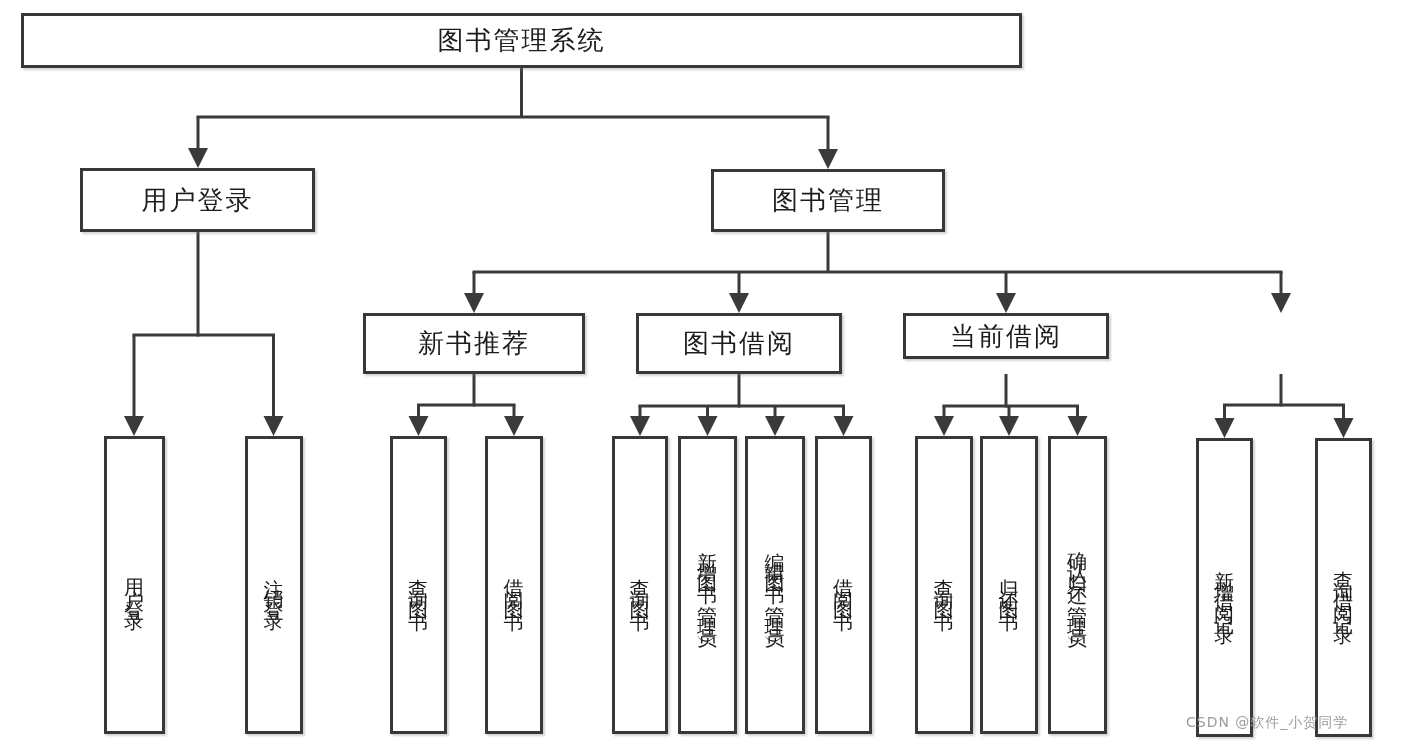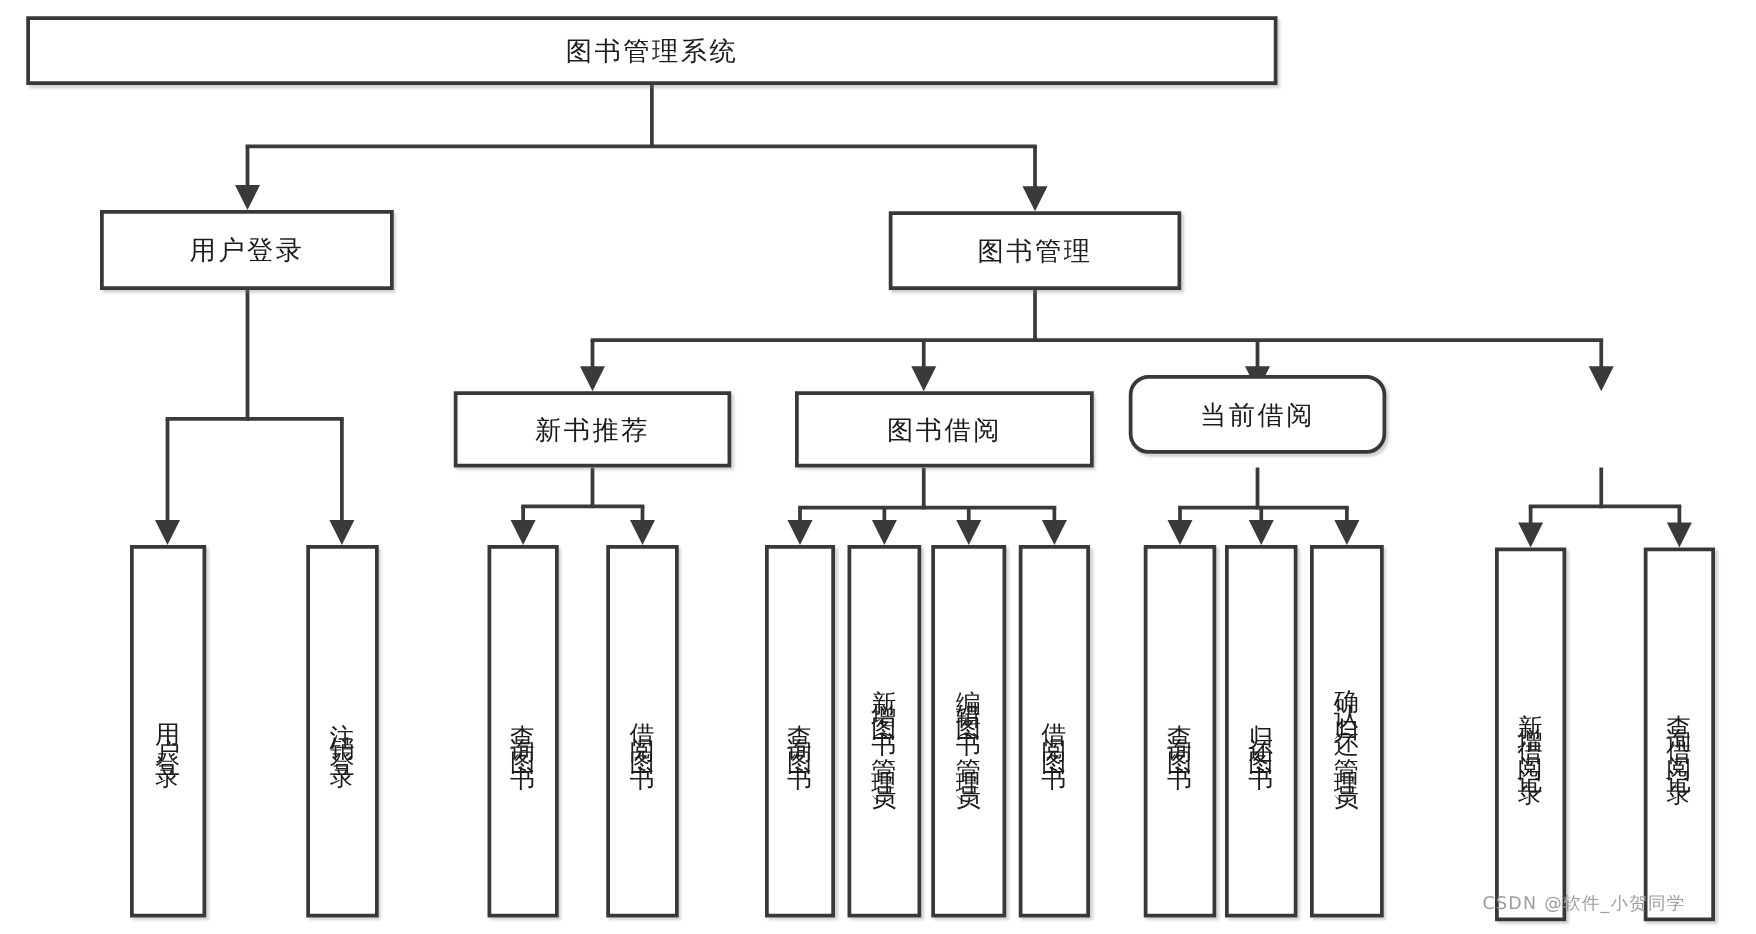--- a/index.html
+++ b/index.html
@@ -14,21 +14,21 @@
   #wires line{stroke:#3a3a3a;stroke-width:3;}
   #wires polygon{fill:#3a3a3a;stroke:none;}
   .box{
     position:absolute;
     box-sizing:border-box;
     background:#ffffff;
     border:3px solid #383838;
     box-shadow:2px 2px 2px rgba(130,130,130,0.35);
     display:flex;align-items:center;justify-content:center;
     color:#1c1c1c;
-    font-size:21px;
+    font-size:26px;
     letter-spacing:2px;
     white-space:nowrap;
     z-index:2;
   }
   .vbox{
     writing-mode:vertical-rl;
     text-orientation:upright;
     letter-spacing:11px;
     font-size:20px;
     white-space:normal;
@@ -117,22 +117,22 @@
       <polygon points="1333.5,418 1353.5,418 1343.5,438"></polygon>
     </g>
   </svg>
 
   <div class="box" style="left:21px;top:13px;width:1001px;height:55px;">图书管理系统</div>
 
   <div class="box" style="left:80px;top:168px;width:235px;height:64px;">用户登录</div>
   <div class="box" style="left:711px;top:169px;width:234px;height:63px;">图书管理</div>
 
   <div class="box" style="left:363px;top:313px;width:222px;height:61px;">新书推荐</div>
-  <div class="box" style="left:636px;top:313px;width:239px;height:61px;">图书借阅</div>
-  <div class="box" style="left:903px;top:300px;width:206px;height:63px;border-radius:16px;">当前借阅</div>
+  <div class="box" style="left:636px;top:313px;width:206px;height:61px;">图书借阅</div>
+  <div class="box" style="left:903px;top:313px;width:206px;height:46px;">当前借阅</div>
 
   <div class="box vbox" style="left:104px;top:436px;width:61px;height:298px;">用户登录</div>
   <div class="box vbox" style="left:245px;top:436px;width:58px;height:298px;">注销登录</div>
 
   <div class="box vbox" style="left:390px;top:436px;width:57px;height:298px;">查询图书</div>
   <div class="box vbox" style="left:485px;top:436px;width:58px;height:298px;">借阅图书</div>
 
   <div class="box vbox" style="left:612px;top:436px;width:56px;height:298px;">查询图书</div>
   <div class="box vbox" style="left:678px;top:436px;width:59px;height:298px;">新增图书（管理员）</div>
   <div class="box vbox" style="left:745px;top:436px;width:60px;height:298px;">编辑图书（管理员）</div>

